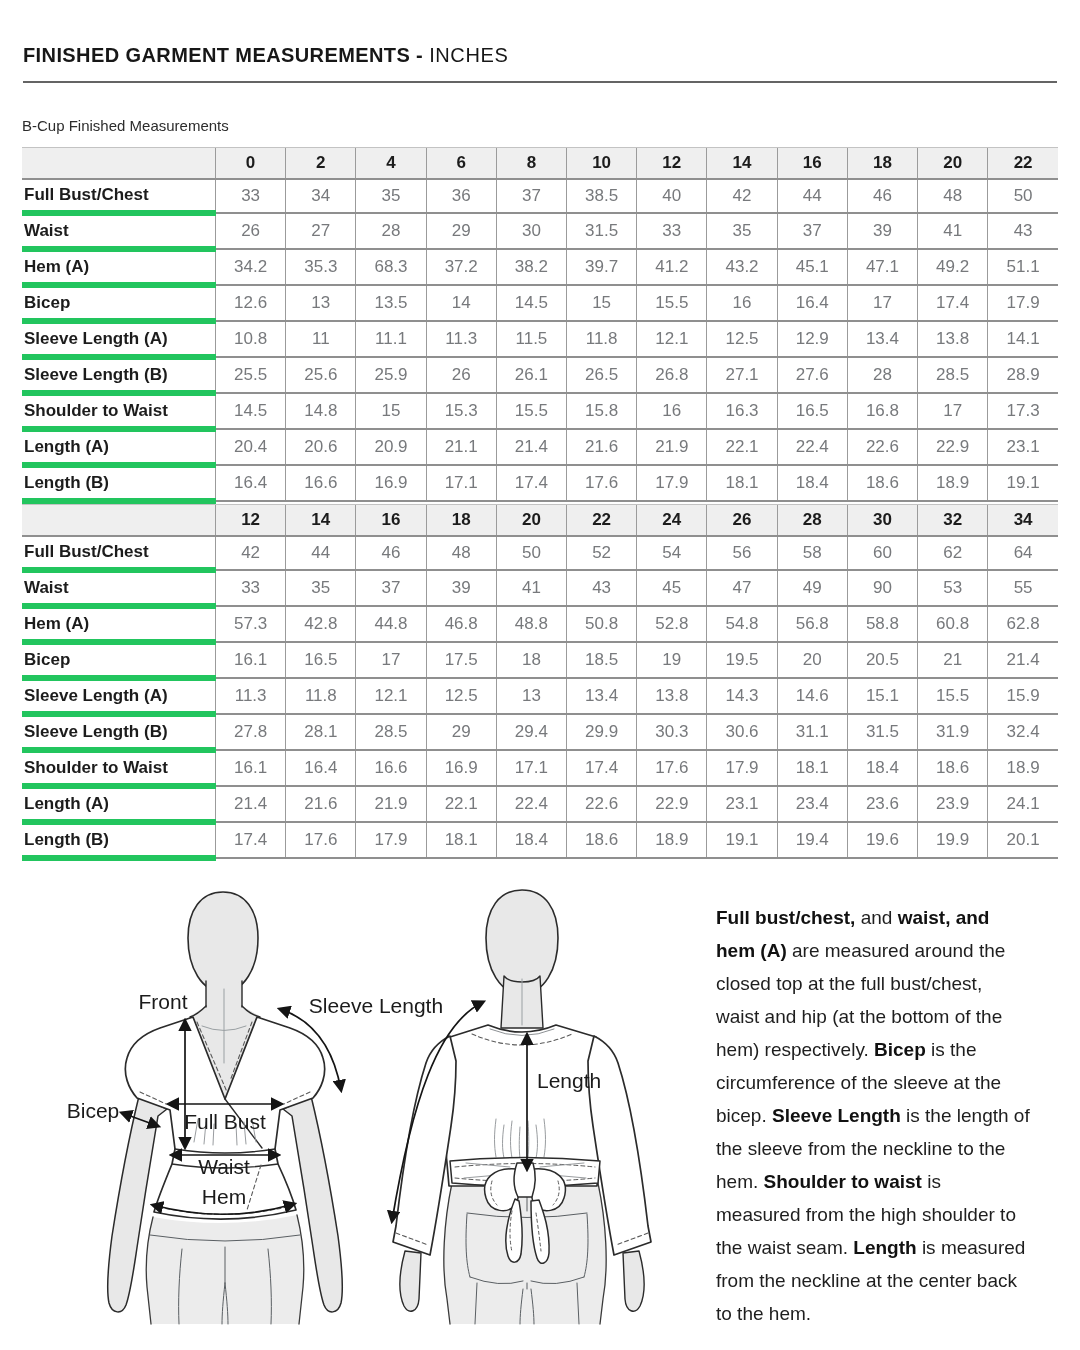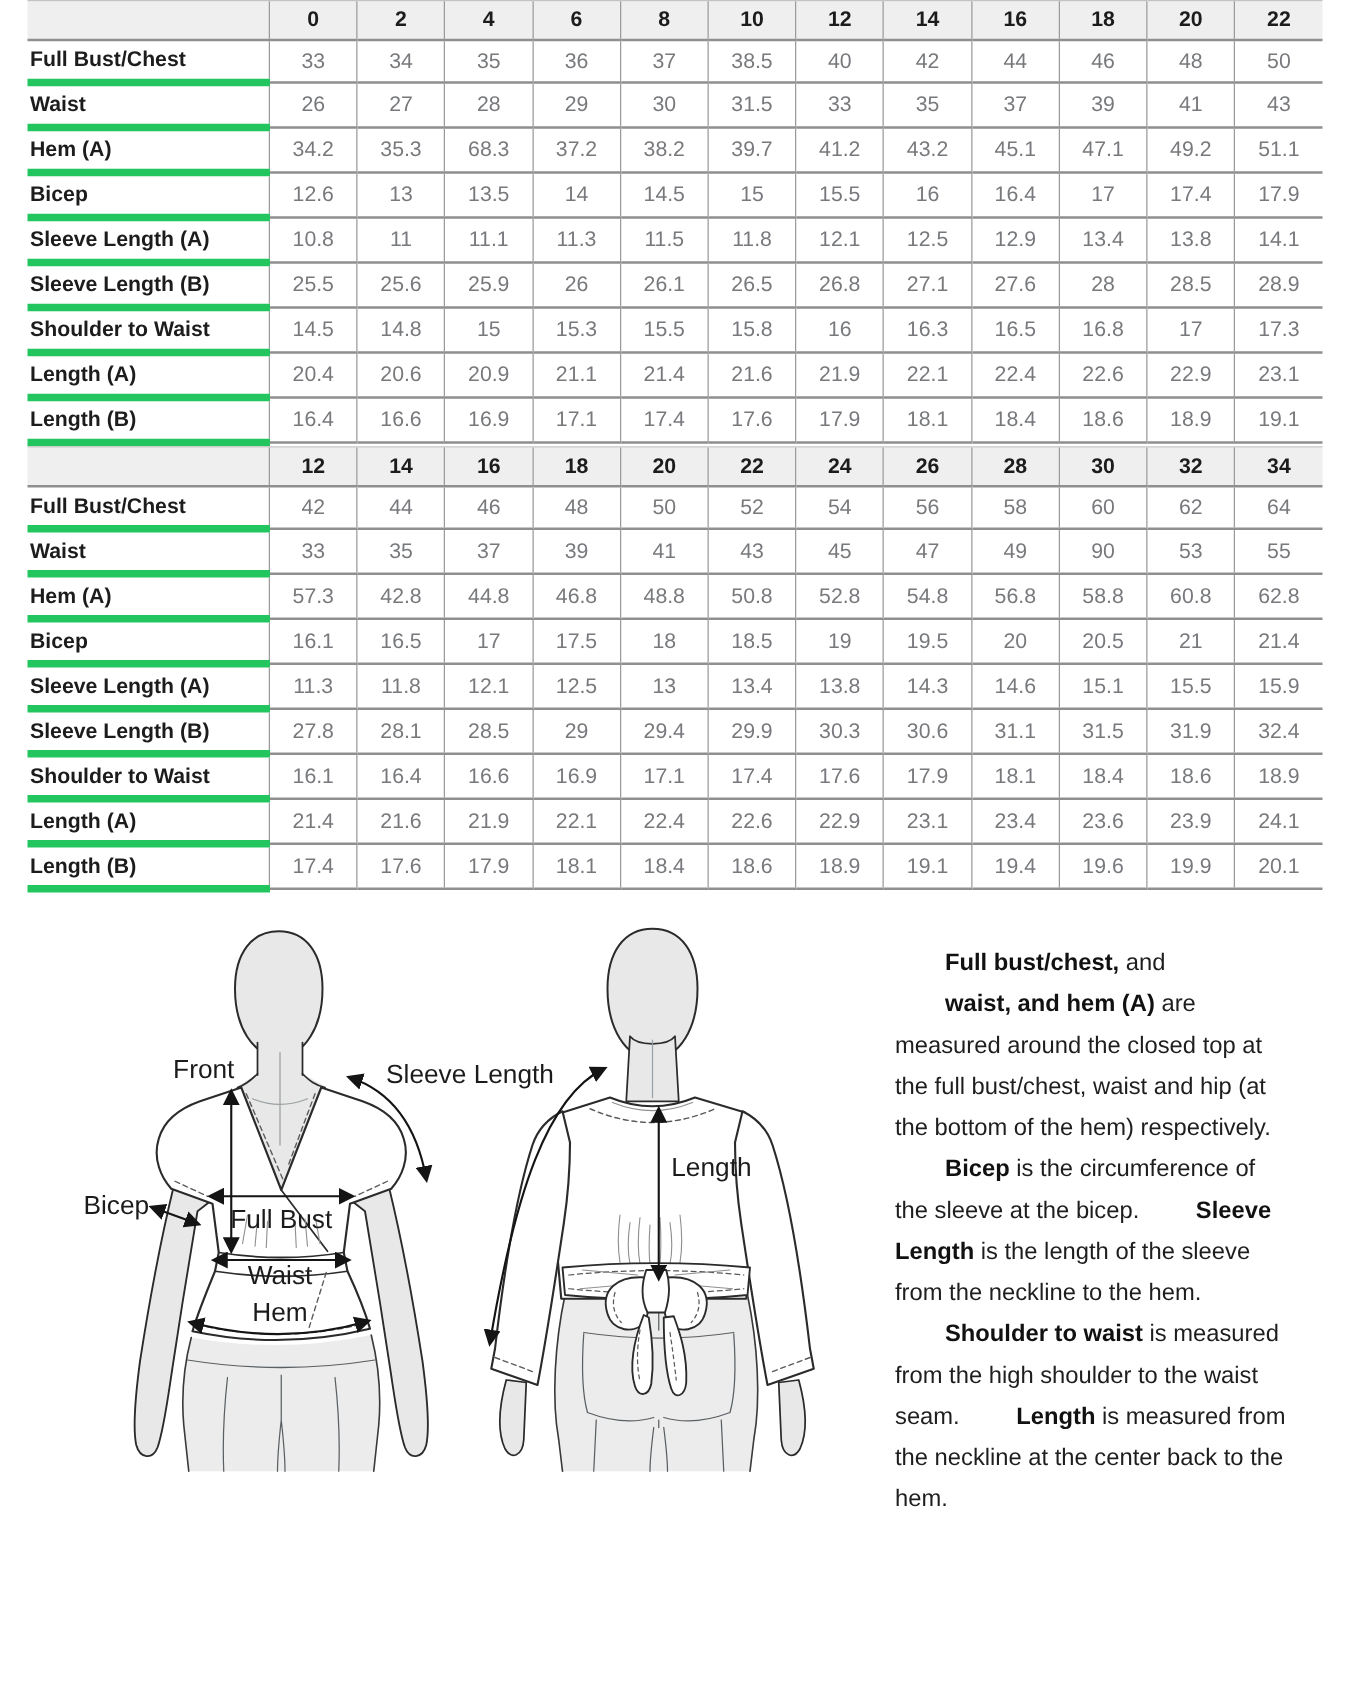--- a/index.html
+++ b/index.html
@@ -34,31 +34,39 @@
     color:#77797c; border-bottom:2px solid #8f8f8f; border-left:1px solid #9b9b9b;
   }
 
   
   .bottom { display:flex; margin:25px 0 0 20px; }
   .figure-svg { width:690px; height:480px; flex:none; display:block; }
   .description {
     width:314px; margin-left:6px; padding-top:15px;
     font-size:19px; line-height:33px; color:#1e1e1e;
   }
-  .description b { font-weight:bold; color:#111;margin-left:40px; }
+  .description b { font-weight:bold; color:#111; }
 
   svg text { font-family:"Liberation Sans", sans-serif; font-size:21px; fill:#1b1b1b; }
 </style>
 </head>
 <body>
 
 <div class="page">
 
+  <div class="doc-header">
+    <div class="doc-title">
+      <span>FINISHED GARMENT MEASUREMENTS -</span>
+      <span class="regular">INCHES</span>
+    </div>
+    <hr class="title-rule">
+  </div>
 
   <div class="table-section">
+    <div class="table-caption caption-b">B-Cup Finished Measurements</div>
     <table class="size-table">
         <thead>
           <tr>
             <th class="corner"></th>
             <th>0</th>
             <th>2</th>
             <th>4</th>
             <th>6</th>
             <th>8</th>
             <th>10</th>

